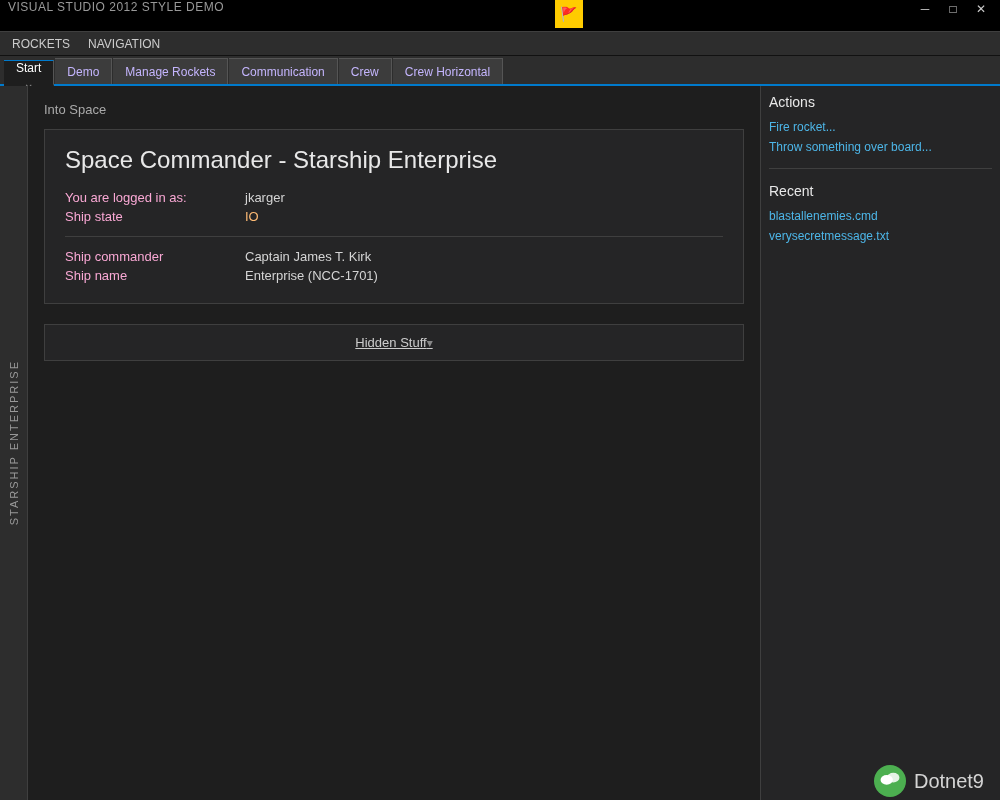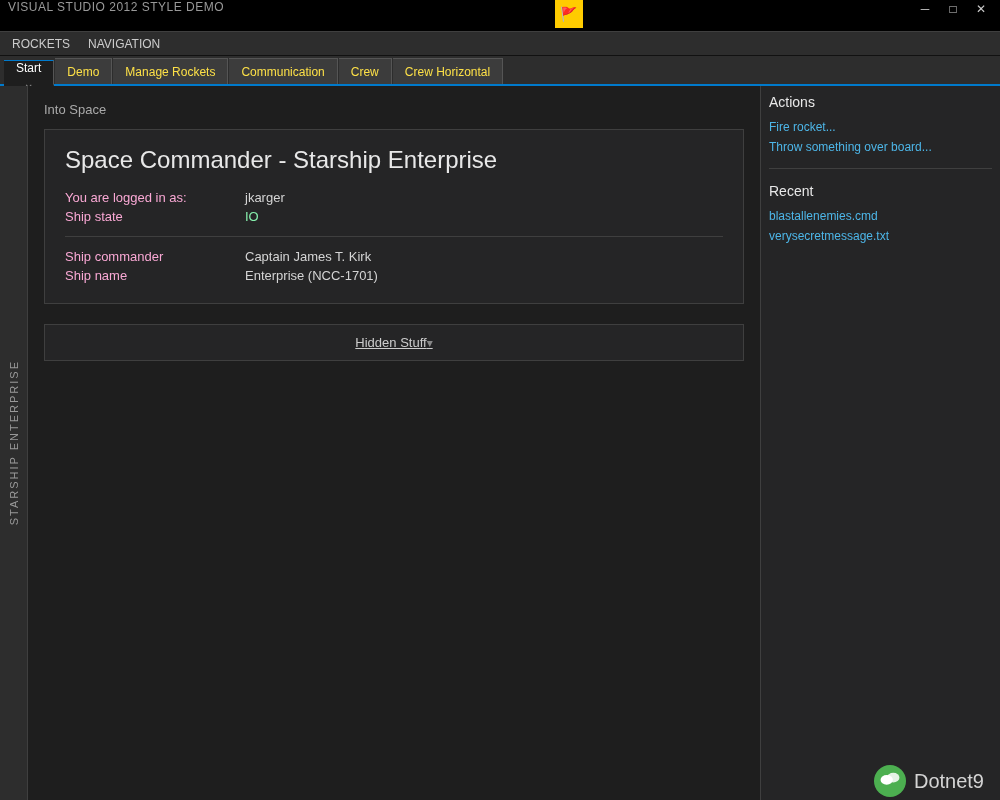--- a/index.html
+++ b/index.html
@@ -113,21 +113,21 @@
       align-items: flex-end;
       padding: 0 4px;
       border-bottom: 2px solid #007acc;
     }
     .tab {
       height: 26px;
       padding: 0 12px;
       display: flex;
       align-items: center;
       font-size: 12px;
-      color: #fde047;
+      color: #c4b5fd;
       cursor: pointer;
       background: #3c3c3c;
       border-top: 1px solid #555;
       border-right: 1px solid #555;
       gap: 6px;
       margin-right: 1px;
     }
     .tab.active {
       background: #1e1e1e;
       color: #fff;
@@ -206,21 +206,21 @@
 
     .info-label {
       font-size: 13px;
       color: #f9a8d4;
     }
     .info-value {
       font-size: 13px;
       color: #d4d4d4;
     }
     .info-value.link {
-      color: #86efac;
+      color: #fdba74;
       cursor: pointer;
     }
 
     .info-divider {
       grid-column: 1 / -1;
       border: none;
       border-top: 1px solid #3f3f3f;
       margin: 8px 0;
     }
 

